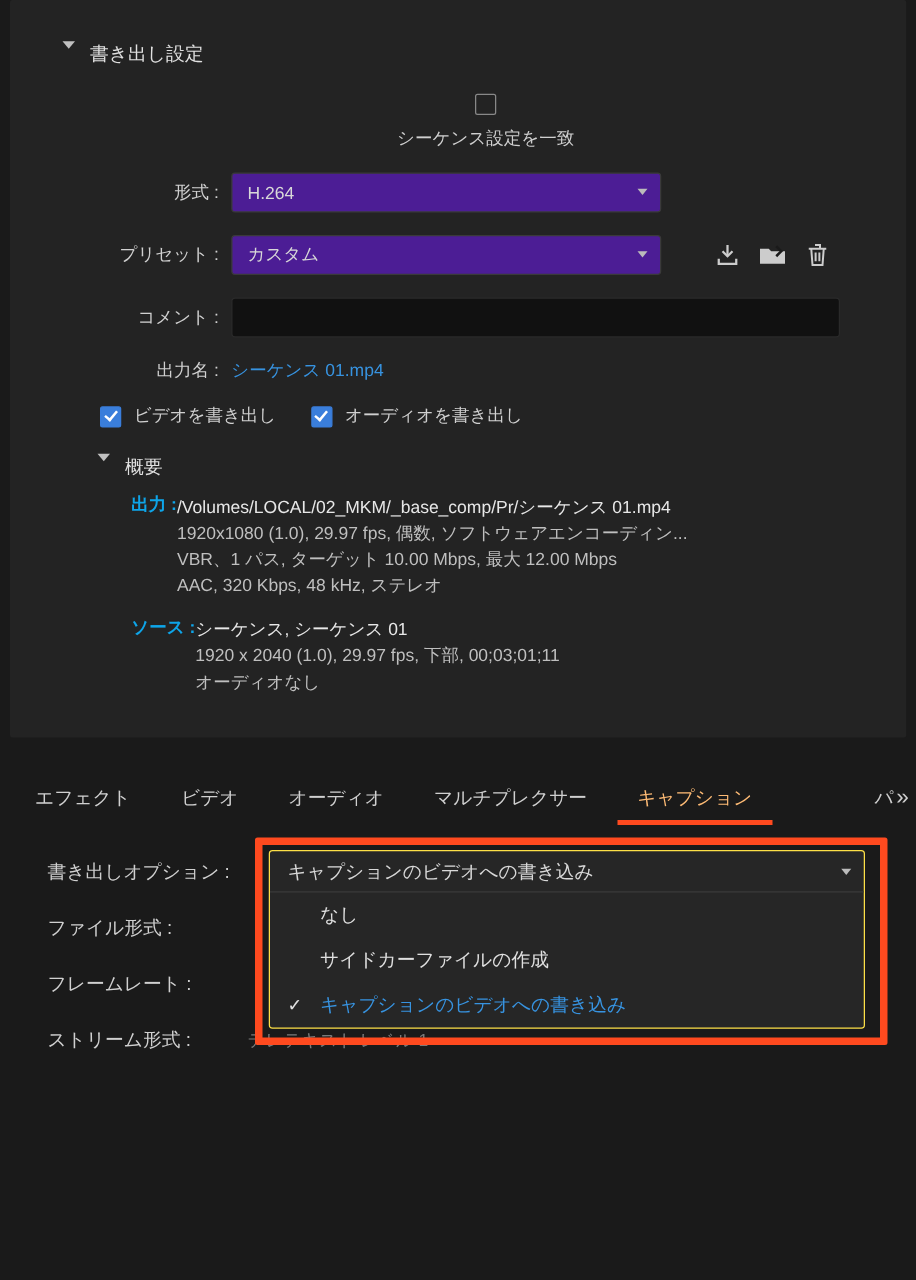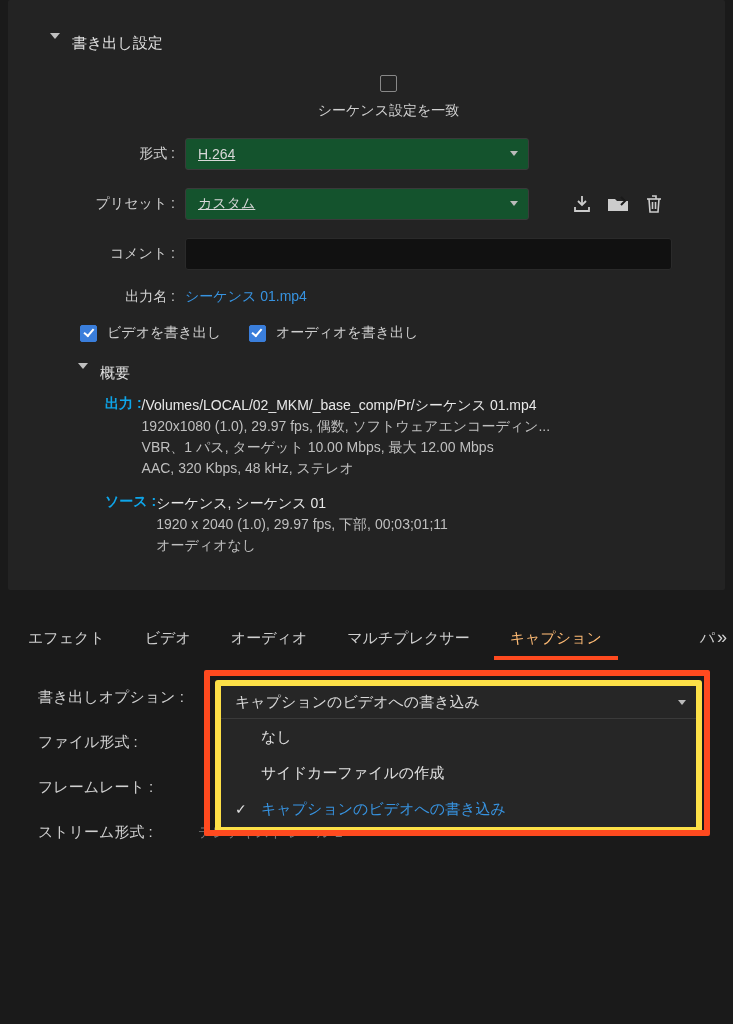--- a/index.html
+++ b/index.html
@@ -63,31 +63,30 @@
   }
   .checkbox.checked::after {
     content: "";
     width: 4px; height: 8px;
     border: solid #fff;
     border-width: 0 2px 2px 0;
     transform: rotate(40deg) translate(-1px,-1px);
   }
   .select {
     height: 30px;
-    background: #14532d;
+    background: #4c1d95;
     border: 1px solid #3a3a3a;
     border-radius: 3px;
     padding: 0 30px 0 12px;
     display: flex;
     align-items: center;
     color: #d8d8d8;
     font-size: 14px;
     position: relative;
     min-width: 280px;
-    text-decoration: underline;
   }
   .select .sel-chev {
     position: absolute;
     right: 10px;
     top: 12px;
     width: 0; height: 0;
     border-left: 4px solid transparent;
     border-right: 4px solid transparent;
     border-top: 5px solid #bbb;
   }
@@ -177,21 +176,21 @@
 
   .highlight-box {
     position: absolute;
     border: 6px solid #ff4a1f;
     border-radius: 2px;
     pointer-events: none;
   }
   .dropdown-open {
     position: absolute;
     background: #262626;
-    border: 6px solid #fde047;
+    border: 1px solid #fde047;
     border-radius: 3px;
   }
   .dd-header {
     height: 32px;
     display: flex; align-items: center;
     padding: 0 30px 0 14px;
     border-bottom: 1px solid #3a3a3a;
     color: #d8d8d8;
     font-size: 15px;
     position: relative;

